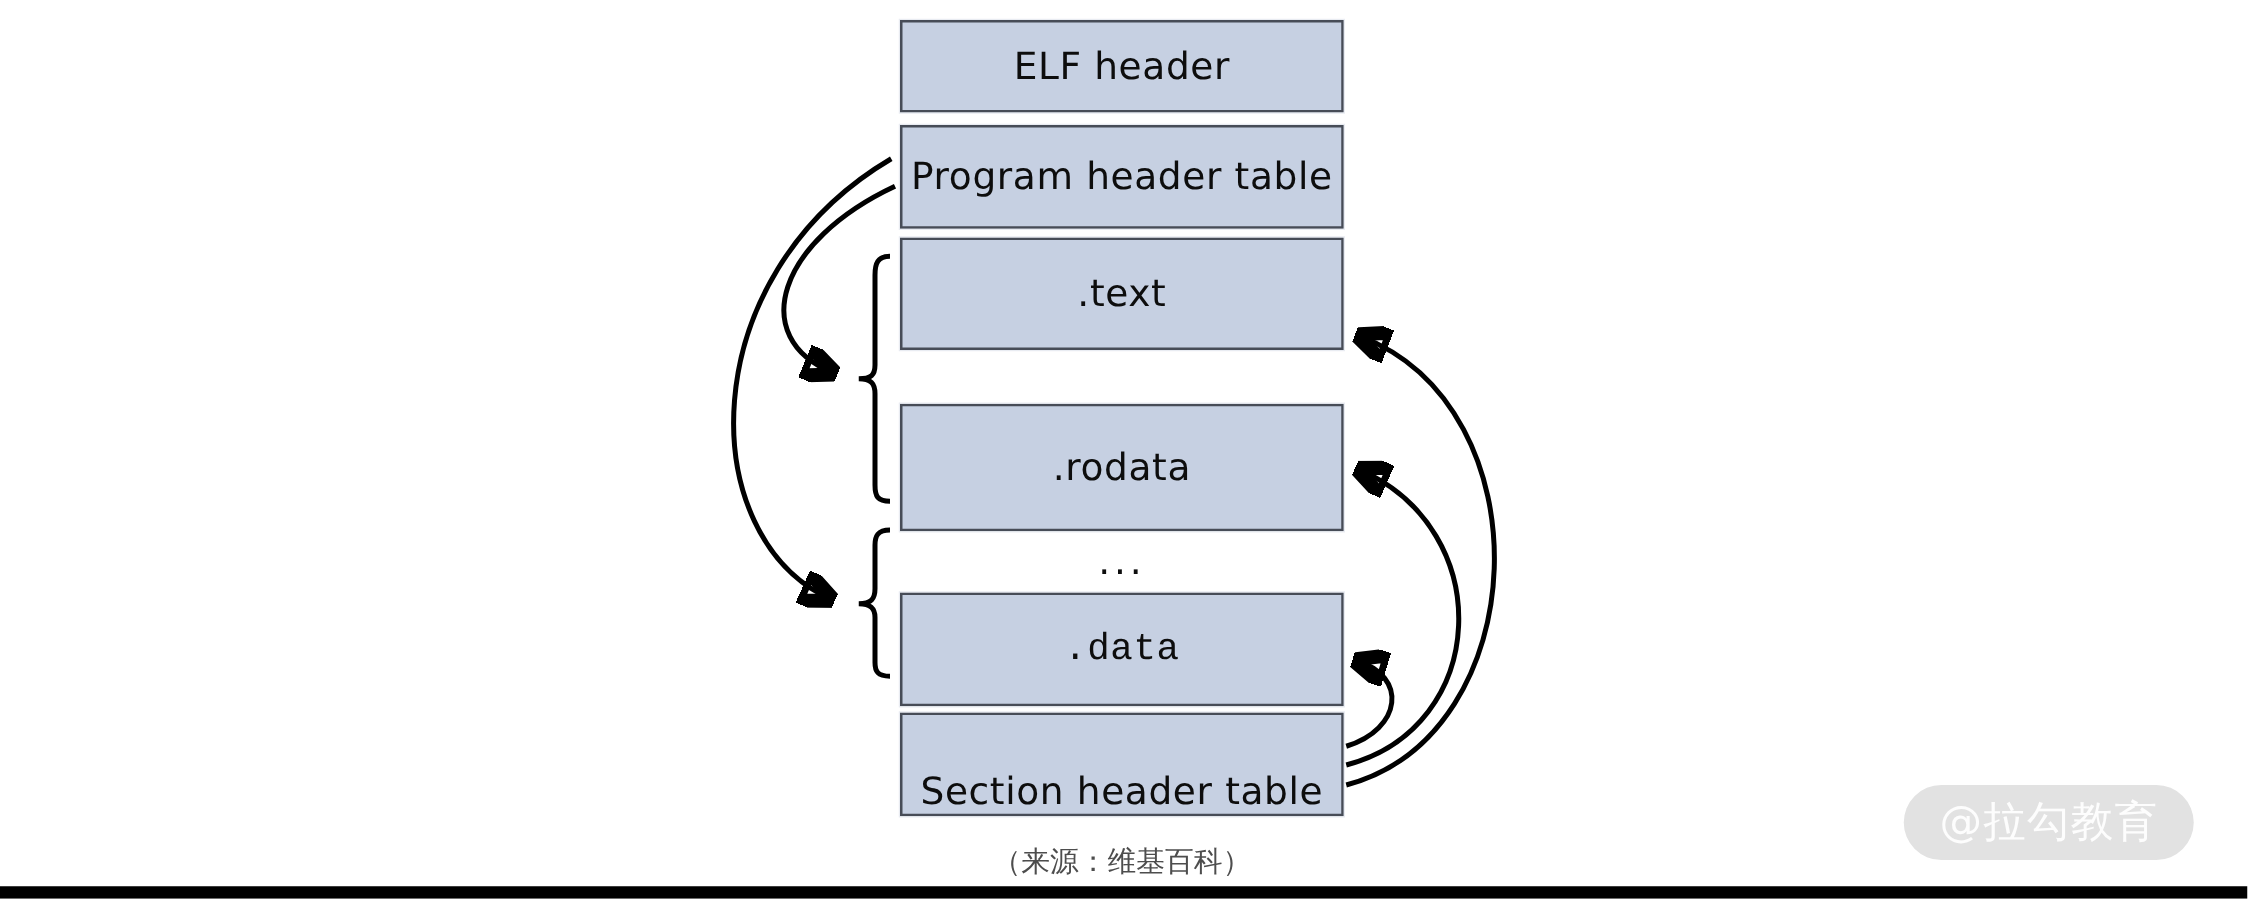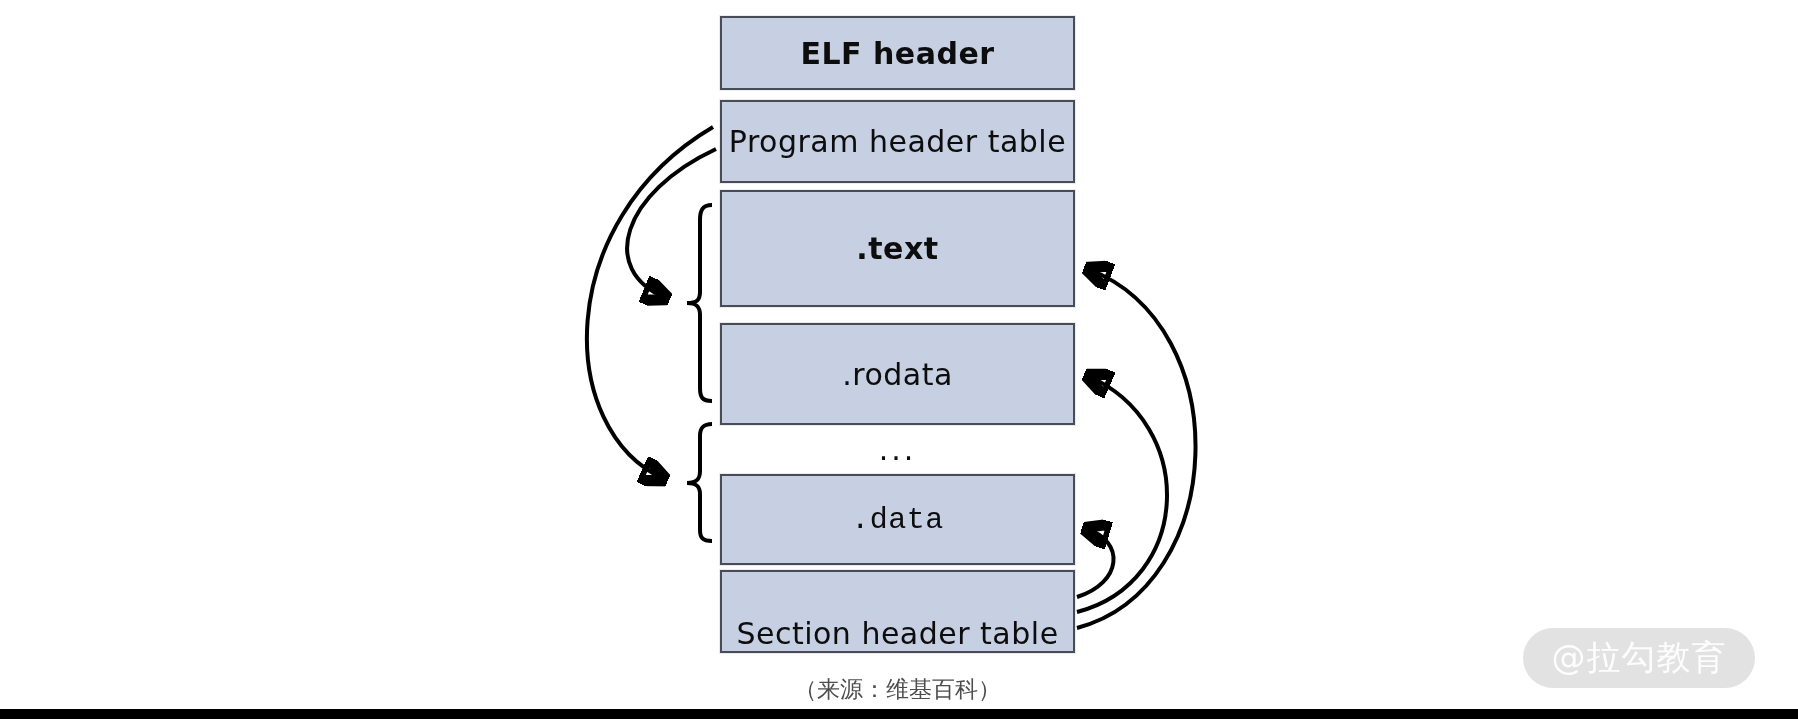--- a/index.html
+++ b/index.html
@@ -20,23 +20,23 @@
     background: #c6d0e2;
     border: 2px solid #474c57;
     outline: 1px solid #e9ecf2;
     display: flex;
     align-items: center;
     justify-content: center;
     font-size: 30px;
     color: #0d0d0d;
     letter-spacing: 0.5px;
   }
-  .box-elf    { top: 16px;  height: 74px; font-weight: bold;  }
+  .box-elf    { top: 16px;  height: 74px;  }
   .box-pht    { top: 100px; height: 83px;  }
-  .box-text   { top: 190px; height: 117px; font-weight: bold; }
+  .box-text   { top: 190px; height: 90px; }
   .box-rodata { top: 323px; height: 102px; }
   .box-data   { top: 474px; height: 91px; font-family: Liberation Mono, monospace;  }
   .box-sht    { top: 570px; height: 83px; align-items: flex-end;  }
   .ellipsis-row {
     position: absolute;
     left: 720px;
     top: 425px;
     width: 355px;
     height: 49px;
     display: flex;

